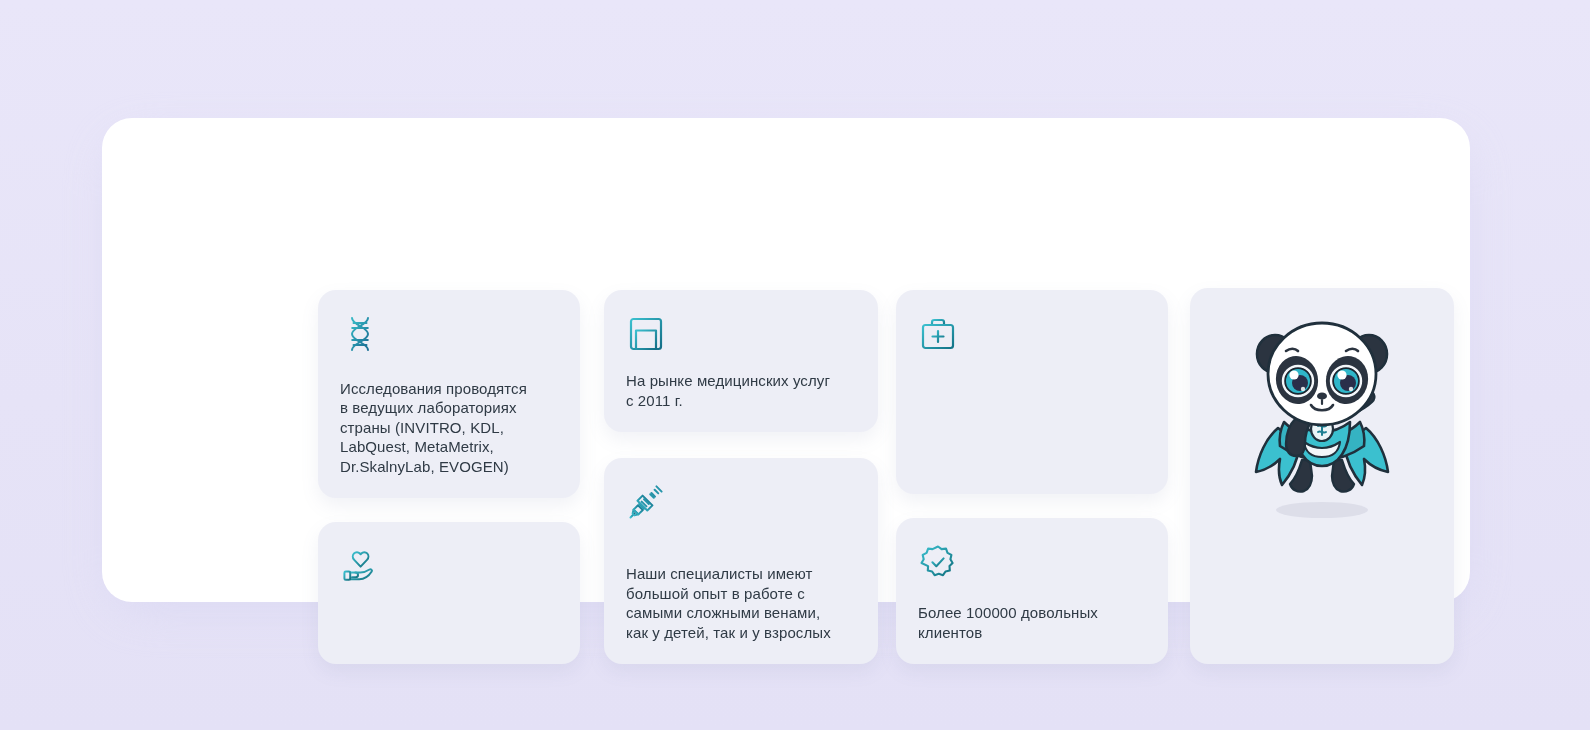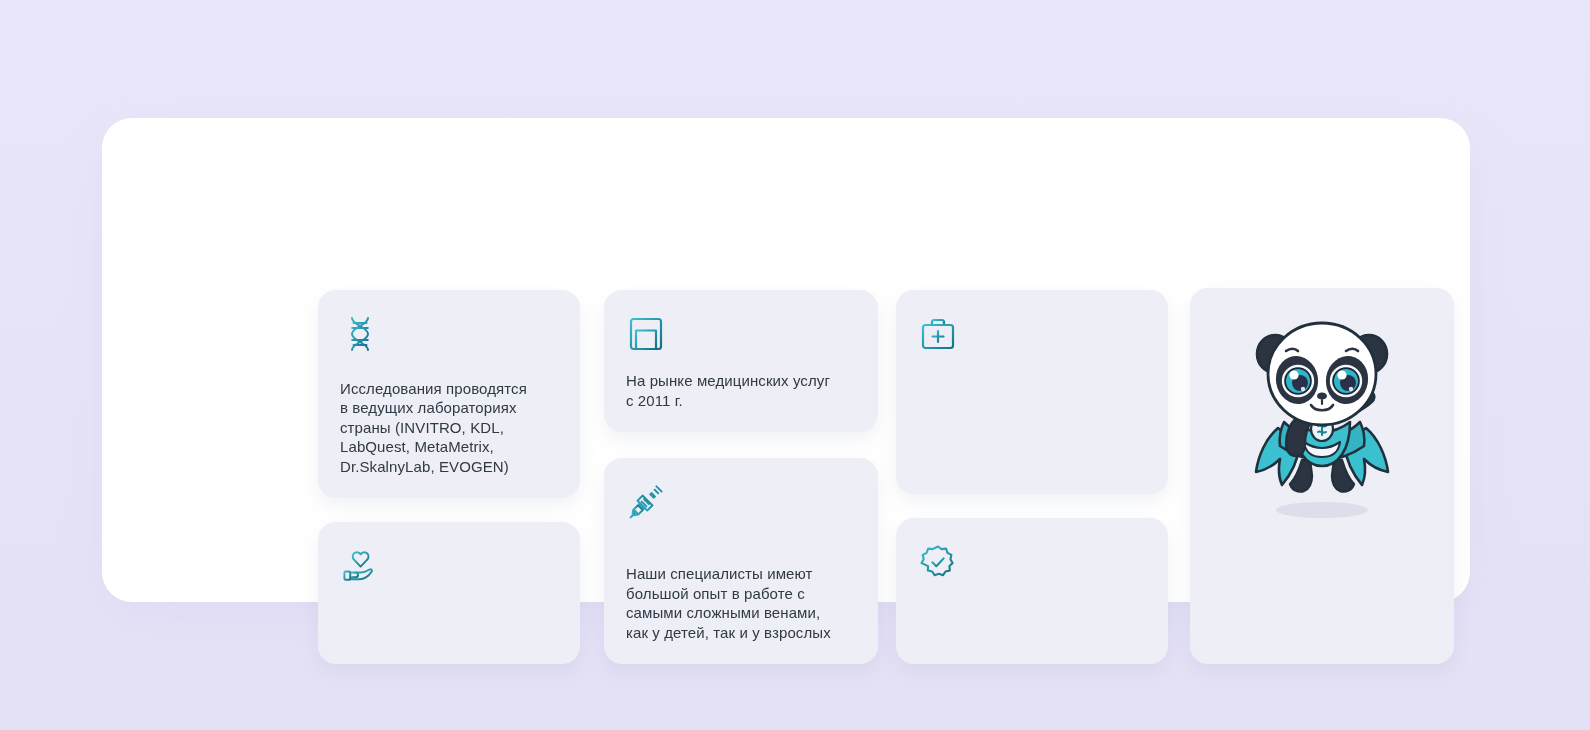--- a/index.html
+++ b/index.html
@@ -252,20 +252,22 @@
                 <stop offset="0" stop-color="#3bc0cf"></stop>
                   <stop offset="1" stop-color="#11707f"></stop>
               </linearGradient>
             </defs>
             <g stroke="url(#gBadge)" stroke-width="2.1" stroke-linecap="round" stroke-linejoin="round" fill="none">
               <path d="M20 4.5l3.6 2.6 4.4-.5 1.5 4.2 3.9 2.1-1 4.3 2.2 3.8-3.1 3.1.3 4.4-4.3 1-2.5 3.7-4.2-1.4-4.2 1.4-2.5-3.7-4.3-1 .3-4.4L3.5 21l2.2-3.8-1-4.3 3.9-2.1 1.5-4.2 4.4.5z"></path>
               <path d="M14.4 20.3l3.9 3.9 7.3-7.8"></path>
             </g>
           </svg>
         </span>
+        <div class="card-text">Более 100000 довольных
+клиентов</div>
       </div>
     </div>
 
     <div class="card c-mascot">
       <div class="card-inner">
         <div class="mascot-stage">
           <svg viewBox="0 0 200 218" xmlns="http://www.w3.org/2000/svg">
 
             <ellipse cx="100" cy="200" rx="46" ry="8" fill="#d9dae6" opacity=".85"></ellipse>
 

